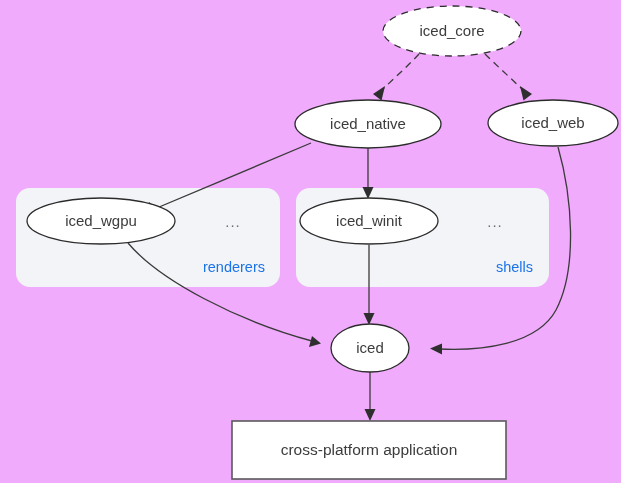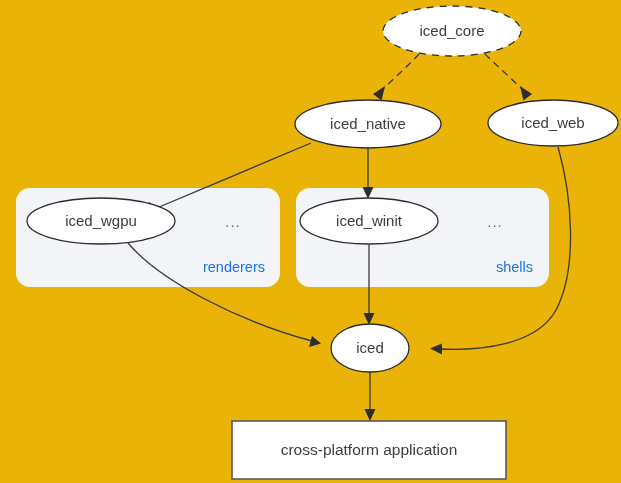--- a/index.html
+++ b/index.html
@@ -11,21 +11,21 @@
   body {
     width: 621px;
     height: 483px;
     font-family: "Liberation Sans", sans-serif;
     overflow: hidden;
   }
   #diagram-root {
     position: relative;
     width: 621px;
     height: 483px;
-    background: #eab308;
+    background: #f0abfc;
   }
   svg#graph {
     display: block;
     width: 621px;
     height: 483px;
   }
   .cluster-rect {
     fill: #f2f4f7;
     stroke: none;
   }

